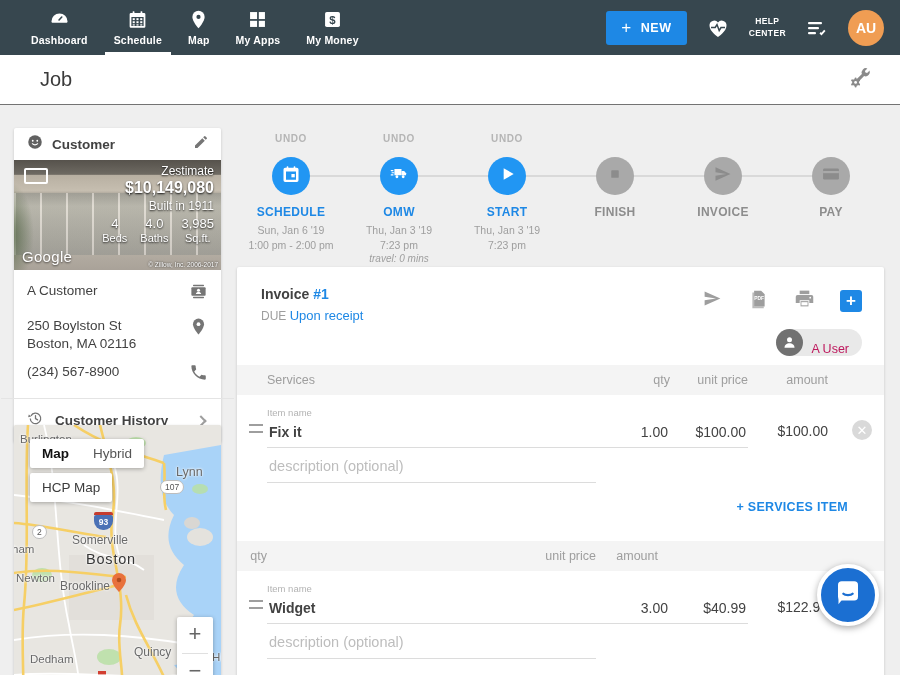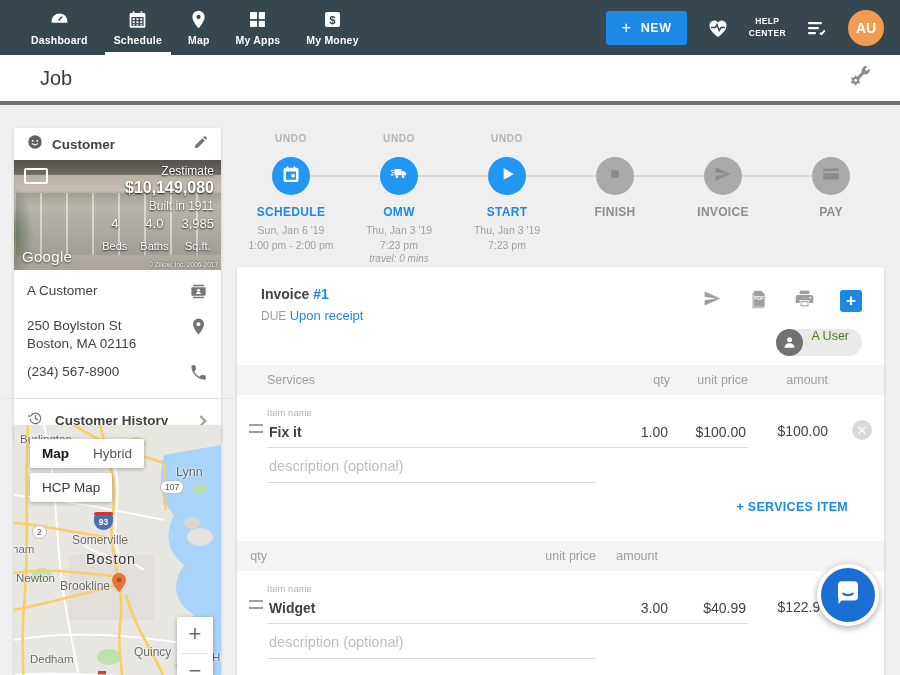--- a/index.html
+++ b/index.html
@@ -21,21 +21,21 @@
     gap:9px; letter-spacing:.6px; cursor:pointer; font-family:inherit; }
   .new-plus { font-size:17px; font-weight:normal; }
   .icon-btn { color:#fff; display:flex; align-items:center; cursor:pointer; }
   .icon-btn svg { width:24px; height:24px; }
   .help { color:#fff; font-size:8.5px; font-weight:bold; text-align:center; line-height:1.3;
     letter-spacing:.4px; cursor:pointer; }
   .avatar { width:36px; height:36px; border-radius:50%; background:#F09D53; color:#fff;
     display:flex; align-items:center; justify-content:center; font-size:14px; font-weight:bold; cursor:pointer; }
 
   
-  .titlebar { height:50px; background:#fff; border-bottom:4px solid #737373; display:flex;
+  .titlebar { height:50px; background:#fff; border-bottom:1px solid #737373; display:flex;
     align-items:center; justify-content:space-between; padding:0 28px 0 40px; }
   .page-title { font-size:20px; color:#3a3a3a; }
   .tools-btn { color:#8a8a8a; cursor:pointer; } .tools-btn svg { width:24px; height:24px; }
 
   
   main { position:relative; height:570px; overflow:hidden; }
   .card { background:#fff; box-shadow:0 1px 3px rgba(0,0,0,.18); border-radius:2px; }
 
   
   .customer-card { position:absolute; left:14px; top:23px; width:207px; }
@@ -51,21 +51,21 @@
       rgba(60,85,92,.35) 2px 26px); opacity:.45; }
   .photo::after { content:""; position:absolute; left:-14px; top:20%; width:34px; bottom:0;
     background:radial-gradient(ellipse at 30% 60%, rgba(74,94,60,.8), rgba(74,94,60,0) 70%); }
   .sv-frame { position:absolute; left:10px; top:8px; width:24px; height:16px;
     border:2.5px solid #fff; border-radius:2px; }
   .ph-right { position:absolute; right:7px; top:4px; text-align:right;
     text-shadow:0 1px 2px rgba(0,0,0,.85); z-index:2; }
   .z-label { font-size:12px; } .z-value { font-size:16px; font-weight:bold; margin-top:1px; }
   .z-built { font-size:12px; margin-top:2px; }
   .z-stats { display:flex; gap:13px; justify-content:flex-end; margin-top:3px; }
-  .z-stat { text-align:center; } .z-sv { font-size:13px; } .z-sl { font-size:11px; margin-top:9px; }
+  .z-stat { text-align:center; } .z-sv { font-size:13px; } .z-sl { font-size:11px; margin-top:1px; }
   .g-logo { position:absolute; left:8px; bottom:5px; font-size:15px; letter-spacing:.3px;
     color:#fff; text-shadow:0 1px 2px rgba(0,0,0,.6); z-index:2; }
   .ph-copy { position:absolute; right:3px; bottom:2px; font-size:6.5px; color:#fff;
     text-shadow:0 0 2px rgba(0,0,0,.9); z-index:2; }
   .cc-body { padding:12px 13px 0; }
   .cc-row { display:flex; margin-bottom:11px; color:#424242; font-size:13.5px; line-height:1.32; }
   .cc-row .txt { flex:1; }
   .cc-row svg { width:19px; height:19px; color:#757575; flex:none; margin-top:0; }
   .cc-divider { height:1px; background:#e4e4e4; margin:0 -13px; }
   .cc-history { display:flex; align-items:center; gap:11px; padding:11px 13px; cursor:pointer; }
@@ -125,22 +125,22 @@
   .inv-title { font-size:14px; font-weight:bold; color:#424242; }
   .inv-num { color:#1E88E5; }
   .inv-due { margin-top:6px; font-size:12px; color:#9e9e9e; }
   .due-val { color:#1E88E5; font-size:13px; cursor:pointer; }
   .inv-actions { position:absolute; right:22px; top:21px; display:flex; align-items:center;
     gap:25px; color:#9e9e9e; }
   .inv-actions svg { width:21px; height:21px; cursor:pointer; }
   .add-btn { width:22px; height:22px; background:#1E88E5; border-radius:3px; color:#fff;
     font-size:17px; line-height:21px; text-align:center; font-weight:bold; cursor:pointer; }
   .assignee { position:absolute; right:22px; top:62px; height:27px; background:#e9e9e9;
-    border-radius:14px; display:flex; align-items:flex-start; padding-right:13px; gap:8px;
-    font-size:12.5px; color:#4d7c0f; cursor:pointer; }
+    border-radius:14px; display:flex; align-items:flex-end; padding-right:13px; gap:8px;
+    font-size:12.5px; color:#be185d; cursor:pointer; }
   .assignee .av { width:27px; height:27px; border-radius:50%; background:#717171; display:flex;
     align-items:center; justify-content:center; color:#fff; }
   .assignee .av svg { width:15px; height:15px; }
 
   .grid6 { display:grid; grid-template-columns:30px 1fr 74px 78px 92px 44px; }
   .sec-band { height:30px; background:#f4f4f4; align-items:center; font-size:12.5px; color:#9e9e9e; }
   .sec-name { grid-column:2; }
   .col-r { text-align:right; }
   .amt-pad { padding-right:12px; }
 

